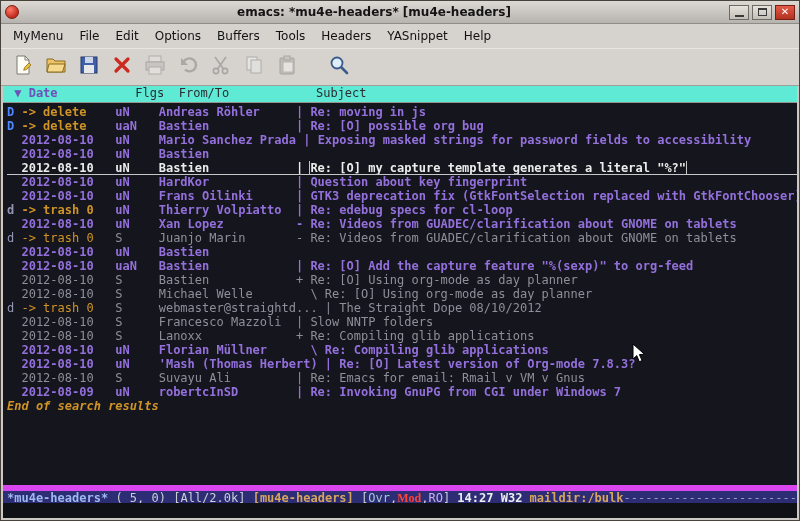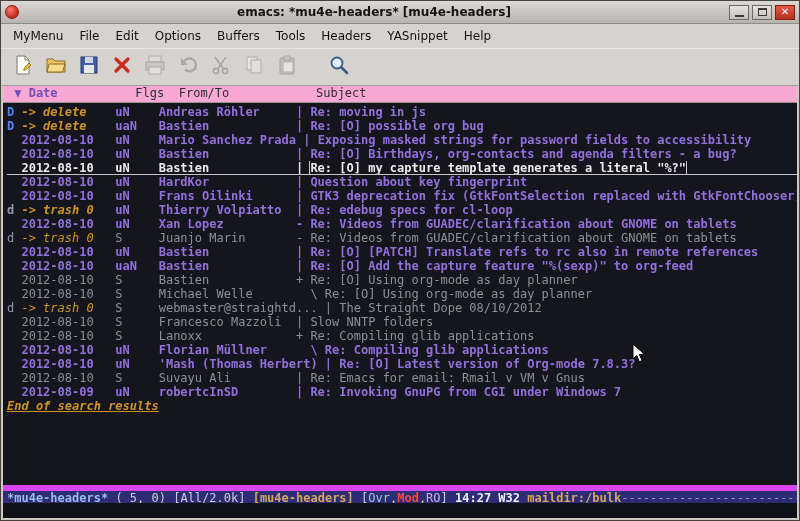--- a/index.html
+++ b/index.html
@@ -34,55 +34,55 @@
   
   .toolbar{height:36px;flex:none;display:flex;align-items:center;gap:5px;padding:0 8px;
     background:#d6d2ce;border-top:1px solid #e9e5e1;border-bottom:1px solid #a29e99;}
   .tool-btn{width:28px;height:28px;display:flex;align-items:center;justify-content:center;flex:none;}
   .tool-btn.disabled{opacity:.40;filter:grayscale(.9);}
   .tool-sep{width:14px;flex:none;}
   
   .content{flex:1;min-height:0;display:flex;flex-direction:column;
     border:2px solid #ccc8c4;border-top:none;box-sizing:border-box;}
   .headerline{
-    height:17px;flex:none;line-height:16px;background:#f9a8d4;color:#2d2d33;
+    height:17px;flex:none;line-height:16px;background:#5eead4;color:#2d2d33;
     font:12px "DejaVu Sans Mono",monospace;display:flex;white-space:pre;
     padding-left:4px;border-bottom:1px solid #97938d;box-sizing:border-box;overflow:hidden;
   }
   .hl-date{width:15ch;padding-left:1ch;box-sizing:border-box;flex:none;color:var(--sort,#6f4fb8);font-weight:bold;}
   .hl-flags{width:6ch;flex:none;margin-left:20px;}
   .hl-from{width:19ch;flex:none;}
   .hl-subject{flex:1;}
   
   .buffer{flex:1;min-height:0;background:var(--buffer-bg,#15151d);position:relative;
     font:12px "DejaVu Sans Mono",monospace;padding:2px 0 0 4px;overflow:hidden;}
   .hrow{display:flex;height:14px;line-height:14px;white-space:pre;box-sizing:border-box;overflow:hidden;}
   .c-mark{width:2ch;flex:none;}
   .c-date{width:13ch;flex:none;}
   .c-flags{width:6ch;flex:none;}
   .c-from{min-width:18ch;flex:none;}
   .c-subject{flex:none;padding-left:1ch;}
   .hrow.unread{color:var(--unread,#9370db);font-weight:bold;}
   .hrow.read{color:var(--read,#8f8f99);}
   .hrow.current{color:var(--current,#ececec);font-weight:bold;border-bottom:1px solid #c6c6c6;}
-  .c-date.target{color:var(--marked,#cf9326);font-style:italic;}
+  .c-date.target{color:var(--marked,#cf9326);}
   .c-mark.mD{color:var(--mark-delete,#4f87ff);}
   .c-mark.md{color:var(--mark-trash,#9595b5);}
   .hrow.current .subj-text{outline:1px solid #c6c6c6;outline-offset:0;}
   .end-line{height:14px;line-height:14px;white-space:pre;color:var(--marked,#cf9326);
-    font-style:italic;font-weight:bold;text-decoration:underline;}
+    font-style:italic;font-weight:bold;}
   
   .modeline{height:18px;flex:none;line-height:17px;background:var(--ml-bg,#2d2d75);
     font:12px "DejaVu Sans Mono",monospace;white-space:pre;overflow:hidden;display:flex;
     padding-left:4px;border-top:6px solid #d946ef;box-sizing:border-box;}
   .sg-buffer-name{color:#9db9ef;font-weight:bold;}
   .sg-plain{color:#cdcdd6;}
   .sg-mode{color:var(--mode-orange,#d6a55e);font-weight:bold;}
   .sg-ovr{color:#a8c6d6;}
-  .sg-mod{color:var(--mod-red,#ff4438);font-weight:bold;}
+  .sg-mod{color:var(--mod-red,#ff4438);font-weight:bold;font-family:Liberation Serif, serif;}
   .sg-ro{color:#cbb0ea;}
   .sg-time{color:#ededf2;font-weight:bold;}
   .sg-folder{color:var(--mode-orange,#d6a55e);font-weight:bold;}
   .sg-dashes{color:#9a9ac2;}
   
   .echo{height:15px;flex:none;background:#101017;}
   
   .mouse-cursor{position:absolute;left:629px;top:240px;width:14px;height:20px;pointer-events:none;}
 </style>
 </head>
@@ -195,28 +195,28 @@
       <span class="hl-subject">Subject</span>
     </div>
 
     <div class="buffer" id="buffer">
       <svg class="mouse-cursor" viewBox="0 0 14 20">
         <polygon points="1,1 1,16 4.8,12.6 7.3,18.8 10.1,17.5 7.4,11.6 12.4,11.2" fill="#ffffff" stroke="#000000" stroke-width="1"></polygon>
       </svg>
     <div class="hrow unread"><span class="c-mark mD">D</span><span class="c-date target">-&gt; delete</span><span class="c-flags">uN</span><span class="c-from">Andreas Röhler</span><span class="c-subject">| <span class="subj-text">Re: moving in js</span></span></div>
         <div class="hrow unread"><span class="c-mark mD">D</span><span class="c-date target">-&gt; delete</span><span class="c-flags">uaN</span><span class="c-from">Bastien</span><span class="c-subject">| <span class="subj-text">Re: [O] possible org bug</span></span></div>
         <div class="hrow unread"><span class="c-mark"> </span><span class="c-date">2012-08-10</span><span class="c-flags">uN</span><span class="c-from">Mario Sanchez Prada</span><span class="c-subject">| <span class="subj-text">Exposing masked strings for password fields to accessibility</span></span></div>
-        <div class="hrow unread"><span class="c-mark"> </span><span class="c-date">2012-08-10</span><span class="c-flags">uN</span><span class="c-from">Bastien</span><span class="c-subject">| <span class="subj-text">Re: [O] Birthdays, org-contacts and agenda filters - a bug?</span></span></div>
+        <div class="hrow unread"><span class="c-mark"> </span><span class="c-date">2012-08-10</span><span class="c-flags">uN</span><span class="c-from">Bastien</span></div>
         <div class="hrow current"><span class="c-mark"> </span><span class="c-date">2012-08-10</span><span class="c-flags">uN</span><span class="c-from">Bastien</span><span class="c-subject">| <span class="subj-text">Re: [O] my capture template generates a literal "%?"</span></span></div>
         <div class="hrow unread"><span class="c-mark"> </span><span class="c-date">2012-08-10</span><span class="c-flags">uN</span><span class="c-from">HardKor</span><span class="c-subject">| <span class="subj-text">Question about key fingerprint</span></span></div>
         <div class="hrow unread"><span class="c-mark"> </span><span class="c-date">2012-08-10</span><span class="c-flags">uN</span><span class="c-from">Frans Oilinki</span><span class="c-subject">| <span class="subj-text">GTK3 deprecation fix (GtkFontSelection replaced with GtkFontChooser)</span></span></div>
         <div class="hrow unread"><span class="c-mark md">d</span><span class="c-date target">-&gt; trash 0</span><span class="c-flags">uN</span><span class="c-from">Thierry Volpiatto</span><span class="c-subject">| <span class="subj-text">Re: edebug specs for cl-loop</span></span></div>
         <div class="hrow unread"><span class="c-mark"> </span><span class="c-date">2012-08-10</span><span class="c-flags">uN</span><span class="c-from">Xan Lopez</span><span class="c-subject">- <span class="subj-text">Re: Videos from GUADEC/clarification about GNOME on tablets</span></span></div>
         <div class="hrow read"><span class="c-mark md">d</span><span class="c-date target">-&gt; trash 0</span><span class="c-flags">S</span><span class="c-from">Juanjo Marin</span><span class="c-subject">- <span class="subj-text">Re: Videos from GUADEC/clarification about GNOME on tablets</span></span></div>
-        <div class="hrow unread"><span class="c-mark"> </span><span class="c-date">2012-08-10</span><span class="c-flags">uN</span><span class="c-from">Bastien</span><span class="c-subject">| <span class="subj-text">Re: [O] [PATCH] Translate refs to rc also in remote references</span></span></div>
+        <div class="hrow unread"><span class="c-mark"> </span><span class="c-date">2012-08-10</span><span class="c-flags">uN</span><span class="c-from">Bastien</span></div>
         <div class="hrow unread"><span class="c-mark"> </span><span class="c-date">2012-08-10</span><span class="c-flags">uaN</span><span class="c-from">Bastien</span><span class="c-subject">| <span class="subj-text">Re: [O] Add the capture feature "%(sexp)" to org-feed</span></span></div>
         <div class="hrow read"><span class="c-mark"> </span><span class="c-date">2012-08-10</span><span class="c-flags">S</span><span class="c-from">Bastien</span><span class="c-subject">+ <span class="subj-text">Re: [O] Using org-mode as day planner</span></span></div>
         <div class="hrow read"><span class="c-mark"> </span><span class="c-date">2012-08-10</span><span class="c-flags">S</span><span class="c-from">Michael Welle</span><span class="c-subject">  \ <span class="subj-text">Re: [O] Using org-mode as day planner</span></span></div>
         <div class="hrow read"><span class="c-mark md">d</span><span class="c-date target">-&gt; trash 0</span><span class="c-flags">S</span><span class="c-from">webmaster@straightd...</span><span class="c-subject">| <span class="subj-text">The Straight Dope 08/10/2012</span></span></div>
         <div class="hrow read"><span class="c-mark"> </span><span class="c-date">2012-08-10</span><span class="c-flags">S</span><span class="c-from">Francesco Mazzoli</span><span class="c-subject">| <span class="subj-text">Slow NNTP folders</span></span></div>
         <div class="hrow read"><span class="c-mark"> </span><span class="c-date">2012-08-10</span><span class="c-flags">S</span><span class="c-from">Lanoxx</span><span class="c-subject">+ <span class="subj-text">Re: Compiling glib applications</span></span></div>
         <div class="hrow unread"><span class="c-mark"> </span><span class="c-date">2012-08-10</span><span class="c-flags">uN</span><span class="c-from">Florian Müllner</span><span class="c-subject">  \ <span class="subj-text">Re: Compiling glib applications</span></span></div>
         <div class="hrow unread"><span class="c-mark"> </span><span class="c-date">2012-08-10</span><span class="c-flags">uN</span><span class="c-from">'Mash (Thomas Herbert)</span><span class="c-subject">| <span class="subj-text">Re: [O] Latest version of Org-mode 7.8.3?</span></span></div>
         <div class="hrow read"><span class="c-mark"> </span><span class="c-date">2012-08-10</span><span class="c-flags">S</span><span class="c-from">Suvayu Ali</span><span class="c-subject">| <span class="subj-text">Re: Emacs for email: Rmail v VM v Gnus</span></span></div>
         <div class="hrow unread"><span class="c-mark"> </span><span class="c-date">2012-08-09</span><span class="c-flags">uN</span><span class="c-from">robertcInSD</span><span class="c-subject">| <span class="subj-text">Re: Invoking GnuPG from CGI under Windows 7</span></span></div>

